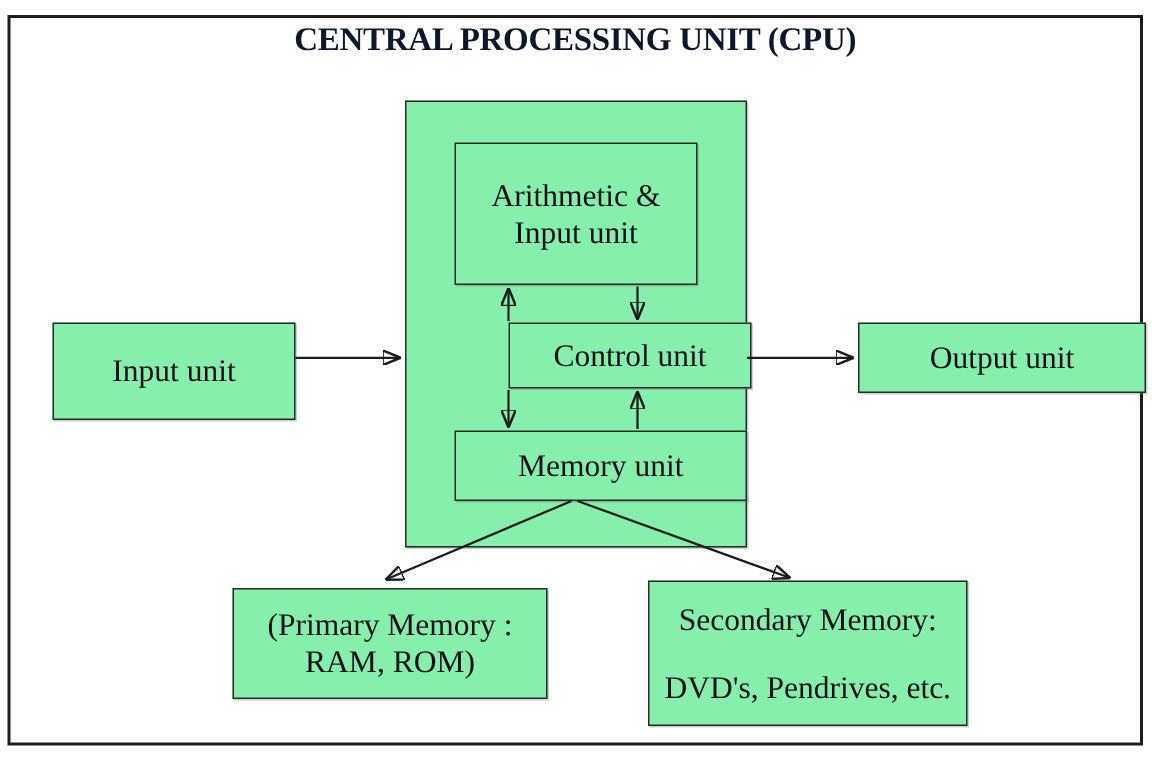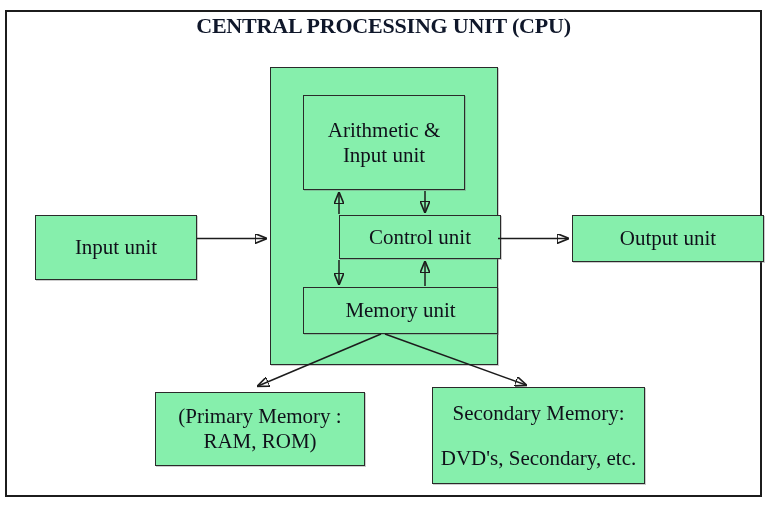--- a/index.html
+++ b/index.html
@@ -110,21 +110,21 @@
     <div>Output unit</div>
   </div>
 
   <div class="box primary-box">
     <div>(Primary Memory :</div>
     <div>RAM, ROM)</div>
   </div>
 
   <div class="box secondary-box">
     <div>Secondary Memory:</div>
-    <div>DVD's, Secondary, etc.</div>
+    <div>DVD's, Pendrives, etc.</div>
   </div>
 
   <svg class="arrow-layer" viewBox="0 0 768 507" xmlns="http://www.w3.org/2000/svg">
     <defs>
       <marker id="ah" viewBox="0 0 11 9" refX="10" refY="4.5" markerWidth="12" markerHeight="10" markerUnits="userSpaceOnUse" orient="auto">
         <path d="M0,0 L11,4.5 L0,9 z" fill="#1c1c1c" stroke="none"></path>
       </marker>
     </defs>
 
     <line x1="197" y1="238.5" x2="266" y2="238.5" marker-end="url(#ah)"></line>

